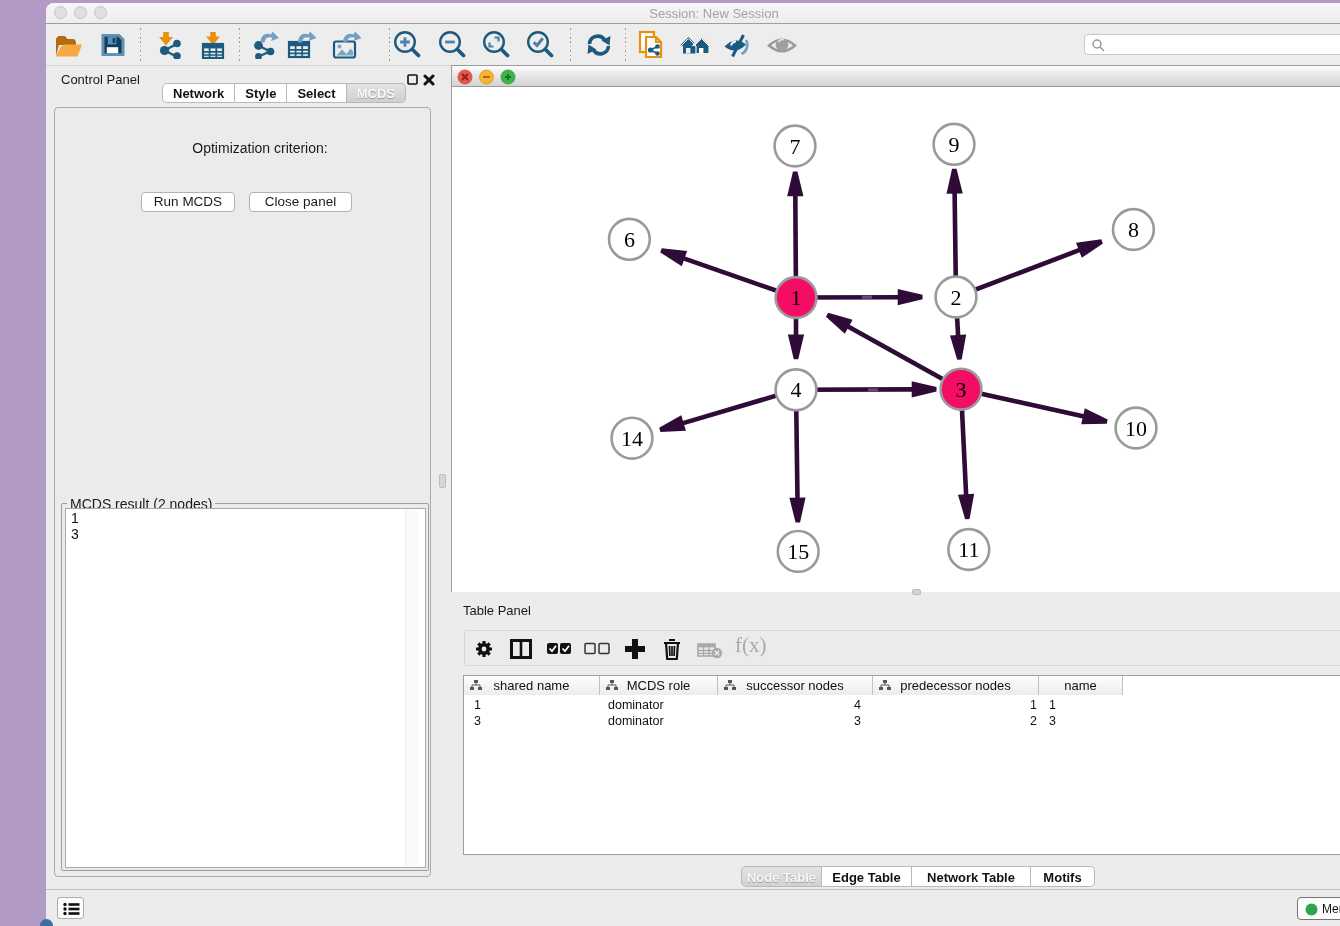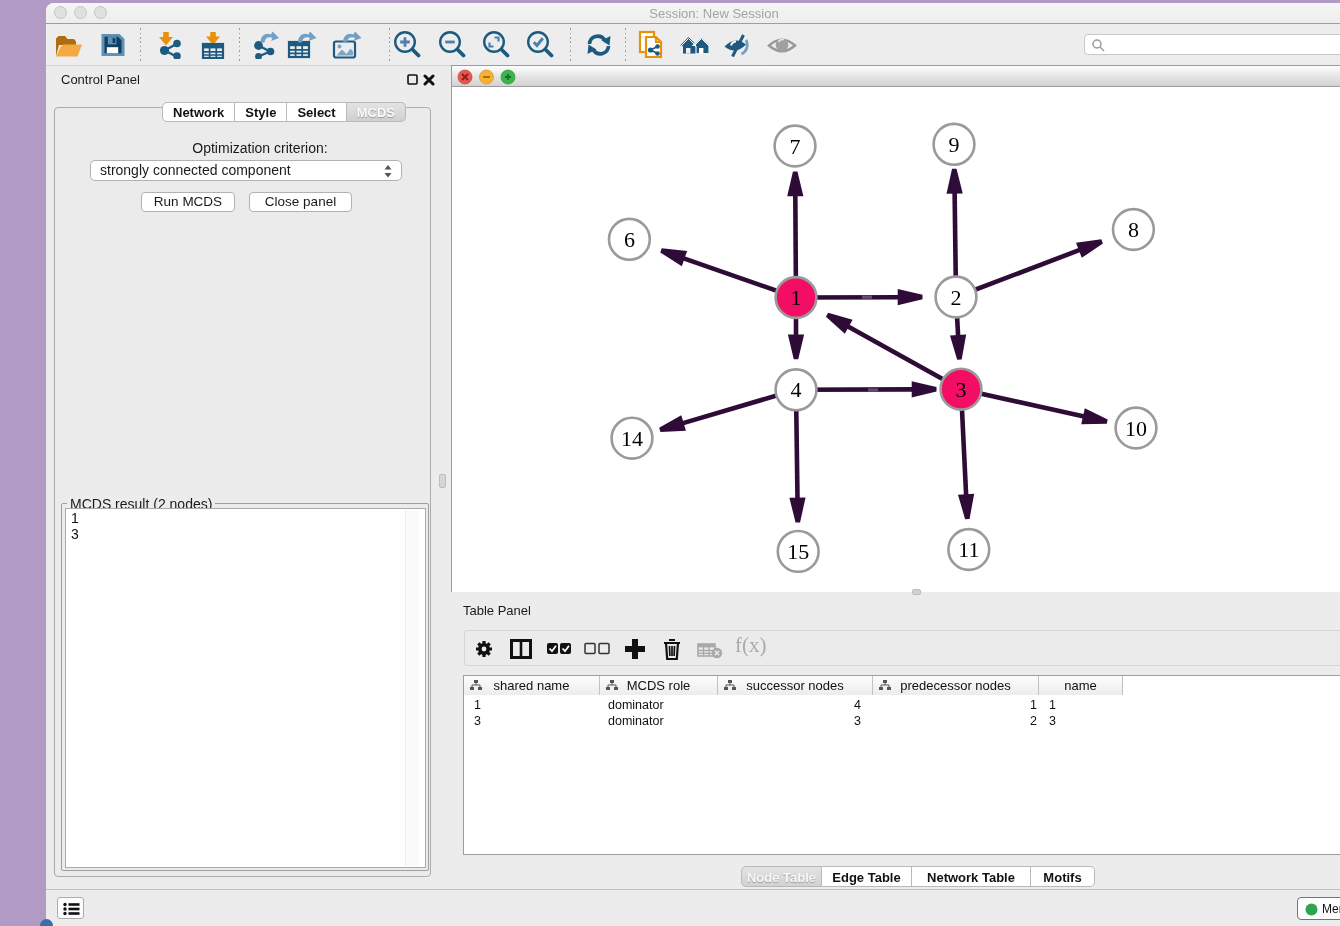--- a/index.html
+++ b/index.html
@@ -15,21 +15,21 @@
 #toolbar { position:absolute; left:0; top:21px; width:100%; height:42px; background:#ededed;
  border-bottom:1px solid #d4d4d4; }
 .sep { position:absolute; top:4px; height:34px; width:2px;
  background-image:repeating-linear-gradient(#9c9c9c 0 1.5px, transparent 1.5px 4.5px); background-size:1px 100%; background-repeat:no-repeat; background-position:center; }
 .ticon { position:absolute; top:7px; }
 #search { position:absolute; left:1038px; top:10px; width:293px; height:21px; background:#fff;
  border:1px solid #c9c9c9; border-radius:4px; }
 #cp { position:absolute; left:0; top:63px; width:392px; height:825px; background:#ececec; }
 #cphead { position:absolute; left:15px; top:6px; font-size:13px; color:#1a1a1a; }
 .wicon { position:absolute; top:8px; }
-#tabs { position:absolute; left:78px; top:36px; height:20px; display:flex; z-index:3;padding-left:38px; }
+#tabs { position:absolute; left:78px; top:17px; height:20px; display:flex; z-index:3;padding-left:38px; }
 .tab { height:20px; line-height:20px; font-size:13px; font-weight:bold; color:#111; background:#fff;
  border:1px solid #b9b9b9; border-left:none; padding:0 10px; text-align:center; }
 .tab:first-child { border-left:1px solid #b9b9b9; border-radius:5px 0 0 5px; }
 .tab.sel { background:linear-gradient(#e3e3e3,#d0d0d0); color:#fafafa; border-radius:0 5px 5px 0;
  text-shadow:0 1px 1px #999; }
 #cpbody { position:absolute; left:8px; top:41px; width:377px; height:770px;
  border:1px solid #ababab; border-radius:4px; background:#ebebeb; }
 #optlabel { position:absolute; top:74px; width:100%; text-align:center; font-size:14px; color:#1a1a1a;padding-left:36px; }
 #dropdown { position:absolute; left:44px; top:94px; width:312px; height:21px; background:#fff;
  border:1px solid #b2b2b2; border-radius:5px; font-size:14px; color:#1a1a1a; line-height:19px;
@@ -200,26 +200,20 @@
         <path d="M2 2 L10 10 M10 2 L2 10" stroke="#111" stroke-width="3" stroke-linecap="round"></path>
       </svg>
   <div id="cpbody"></div>
   <div id="tabs">
    <div class="tab">Network</div>
         <div class="tab">Style</div>
         <div class="tab">Select</div>
         <div class="tab sel">MCDS</div>
   </div>
   <div id="optlabel">Optimization criterion:</div>
-  <div id="dropdown">strongly connected component
-    <svg style="position:absolute;right:8px;top:3px" width="10" height="15">
-          <path d="M5 1 L8.5 5.5 L1.5 5.5 Z" fill="#555"></path>
-          <path d="M5 13.5 L1.5 9 L8.5 9 Z" fill="#555"></path>
-        </svg>
-  </div>
   <div class="btn" style="left:95px;width:94px">Run MCDS</div>
   <div class="btn" style="left:203px;width:103px">Close panel</div>
   <div id="fieldset">
     <div id="legend">MCDS result (2 nodes)</div>
     <div id="ta">1<br>3<div id="tascroll"></div></div>
   </div>
  </div>
  <div id="nw">
   <div id="nwtitle">
 <svg style="position:absolute;left:5px;top:3px" width="70" height="16" viewBox="0 0 70 16">

